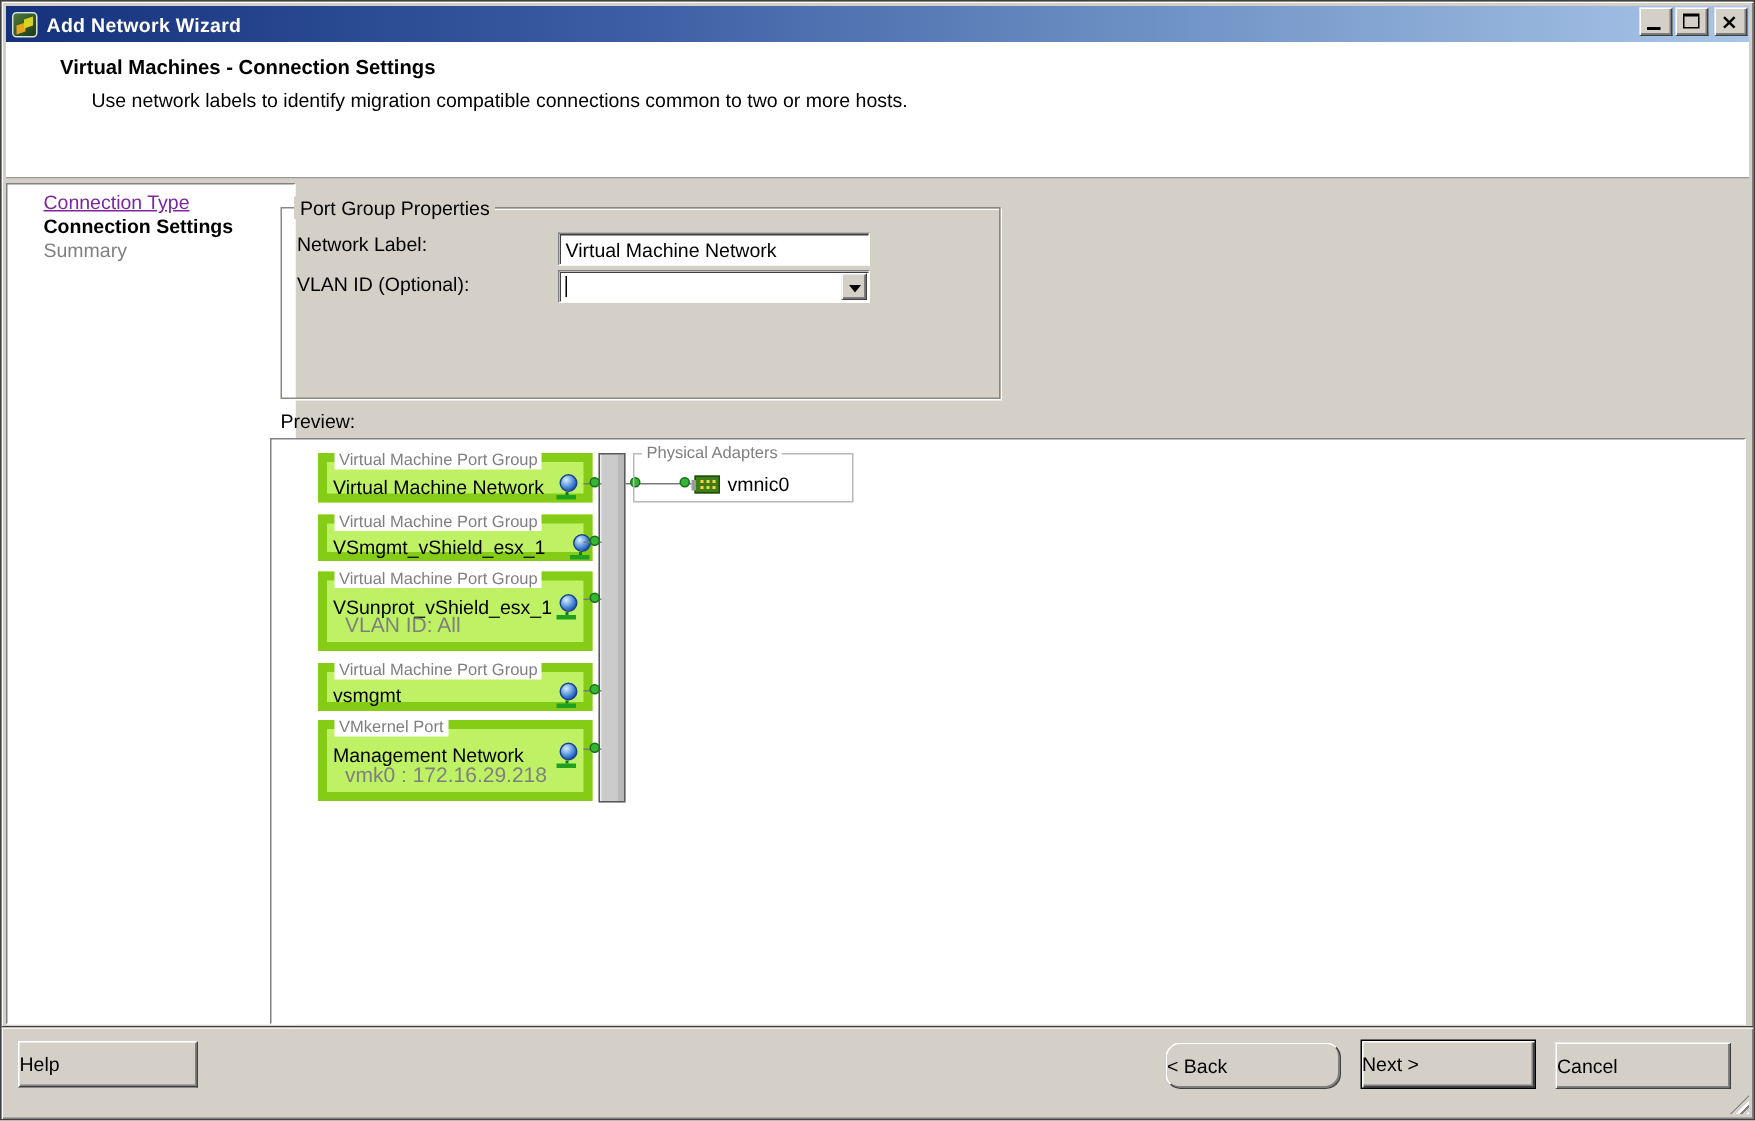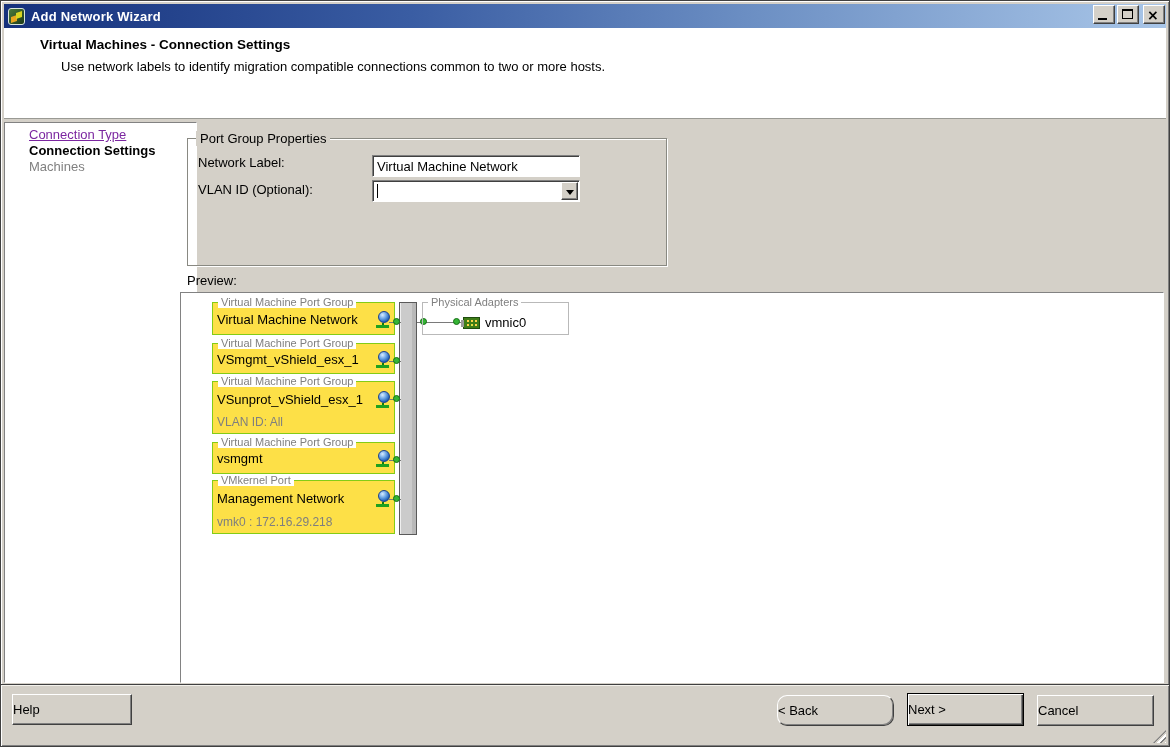--- a/index.html
+++ b/index.html
@@ -78,26 +78,26 @@
     border:1px solid; border-color:#ffffff #404040 #404040 #ffffff; box-shadow: inset -1px -1px 0 #808080; }
   .combo-arrow { position:absolute; left:4px; top:7px; width:0; height:0;
     border-left:4px solid transparent; border-right:4px solid transparent; border-top:5px solid #000; }
 
   
   .preview-label { position:absolute; left:186px; top:272px; font-size:13px; }
   .preview-panel {
     position:absolute; left:179px; top:291px; width:984px; height:391px;
     background:#fff; border:1px solid; border-color:#828282 #fff #fff #828282;
   }
-  .pg-box { position:absolute; left:31px; width:183px; background:#fde047; border:1px solid #84cc16; }
+  .pg-box { position:absolute; left:31px; width:183px; background:#bef264; border:6px solid #84cc16; }
   .pg-type { position:absolute; top:-7px; left:5px; background:#fff; padding:0 3px;
     color:#7f7f7f; font-size:11px; white-space:nowrap; }
   .pg-name-row { position:absolute; left:4px; right:3px; display:flex; justify-content:space-between; align-items:center; }
   .pg-name { font-size:13px; white-space:nowrap; }
-  .pg-sub { position:absolute; left:4px; bottom:4px; color:#7f7f7f; font-size:12px; white-space:nowrap;text-align:center; }
+  .pg-sub { position:absolute; left:12px; bottom:4px; color:#7f7f7f; font-size:14px; white-space:nowrap;text-align:center; }
 
   .globe-icon { position:relative; width:15px; height:17px; flex:0 0 auto; }
   .globe-sphere { position:absolute; top:0; left:2px; width:12px; height:12px; border-radius:50%;
     background:radial-gradient(circle at 35% 30%, #d8ecff 0%, #6aa4e4 40%, #1d5cb4 75%, #0d3a80 100%);
     border:1px solid #censor1a4090; border:1px solid #1a4090; }
   .globe-base { position:absolute; left:0; bottom:0; width:13px; height:3px; background:#1fa11f; }
   .globe-stem { position:absolute; left:6px; bottom:3px; width:2px; height:2px; background:#117a11; }
 
   .vswitch-bar { position:absolute; left:218px; top:9px; width:18px; height:233px;
     background:#cbcbcb; border:1px solid #5a5a5a;
@@ -151,21 +151,21 @@
   </div>
 
   <div class="header">
     <div class="header-title">Virtual Machines - Connection Settings</div>
     <div class="header-sub">Use network labels to identify migration compatible connections common to two or more hosts.</div>
   </div>
 
   <div class="sidebar">
     <div class="nav-link">Connection Type</div>
     <div class="nav-current">Connection Settings</div>
-    <div class="nav-future">Machines</div>
+    <div class="nav-future">Summary</div>
   </div>
 
   <div class="groupbox">
     <span class="groupbox-legend">Port Group Properties</span>
     <div class="fieldlabel" style="top:16px;">Network Label:</div>
     <div class="textinput" style="top:16px;">Virtual Machine Network</div>
     <div class="fieldlabel" style="top:43px;">VLAN ID (Optional):</div>
     <div class="combo" style="top:41px;">
       <span class="caret"></span>
       <span></span>

